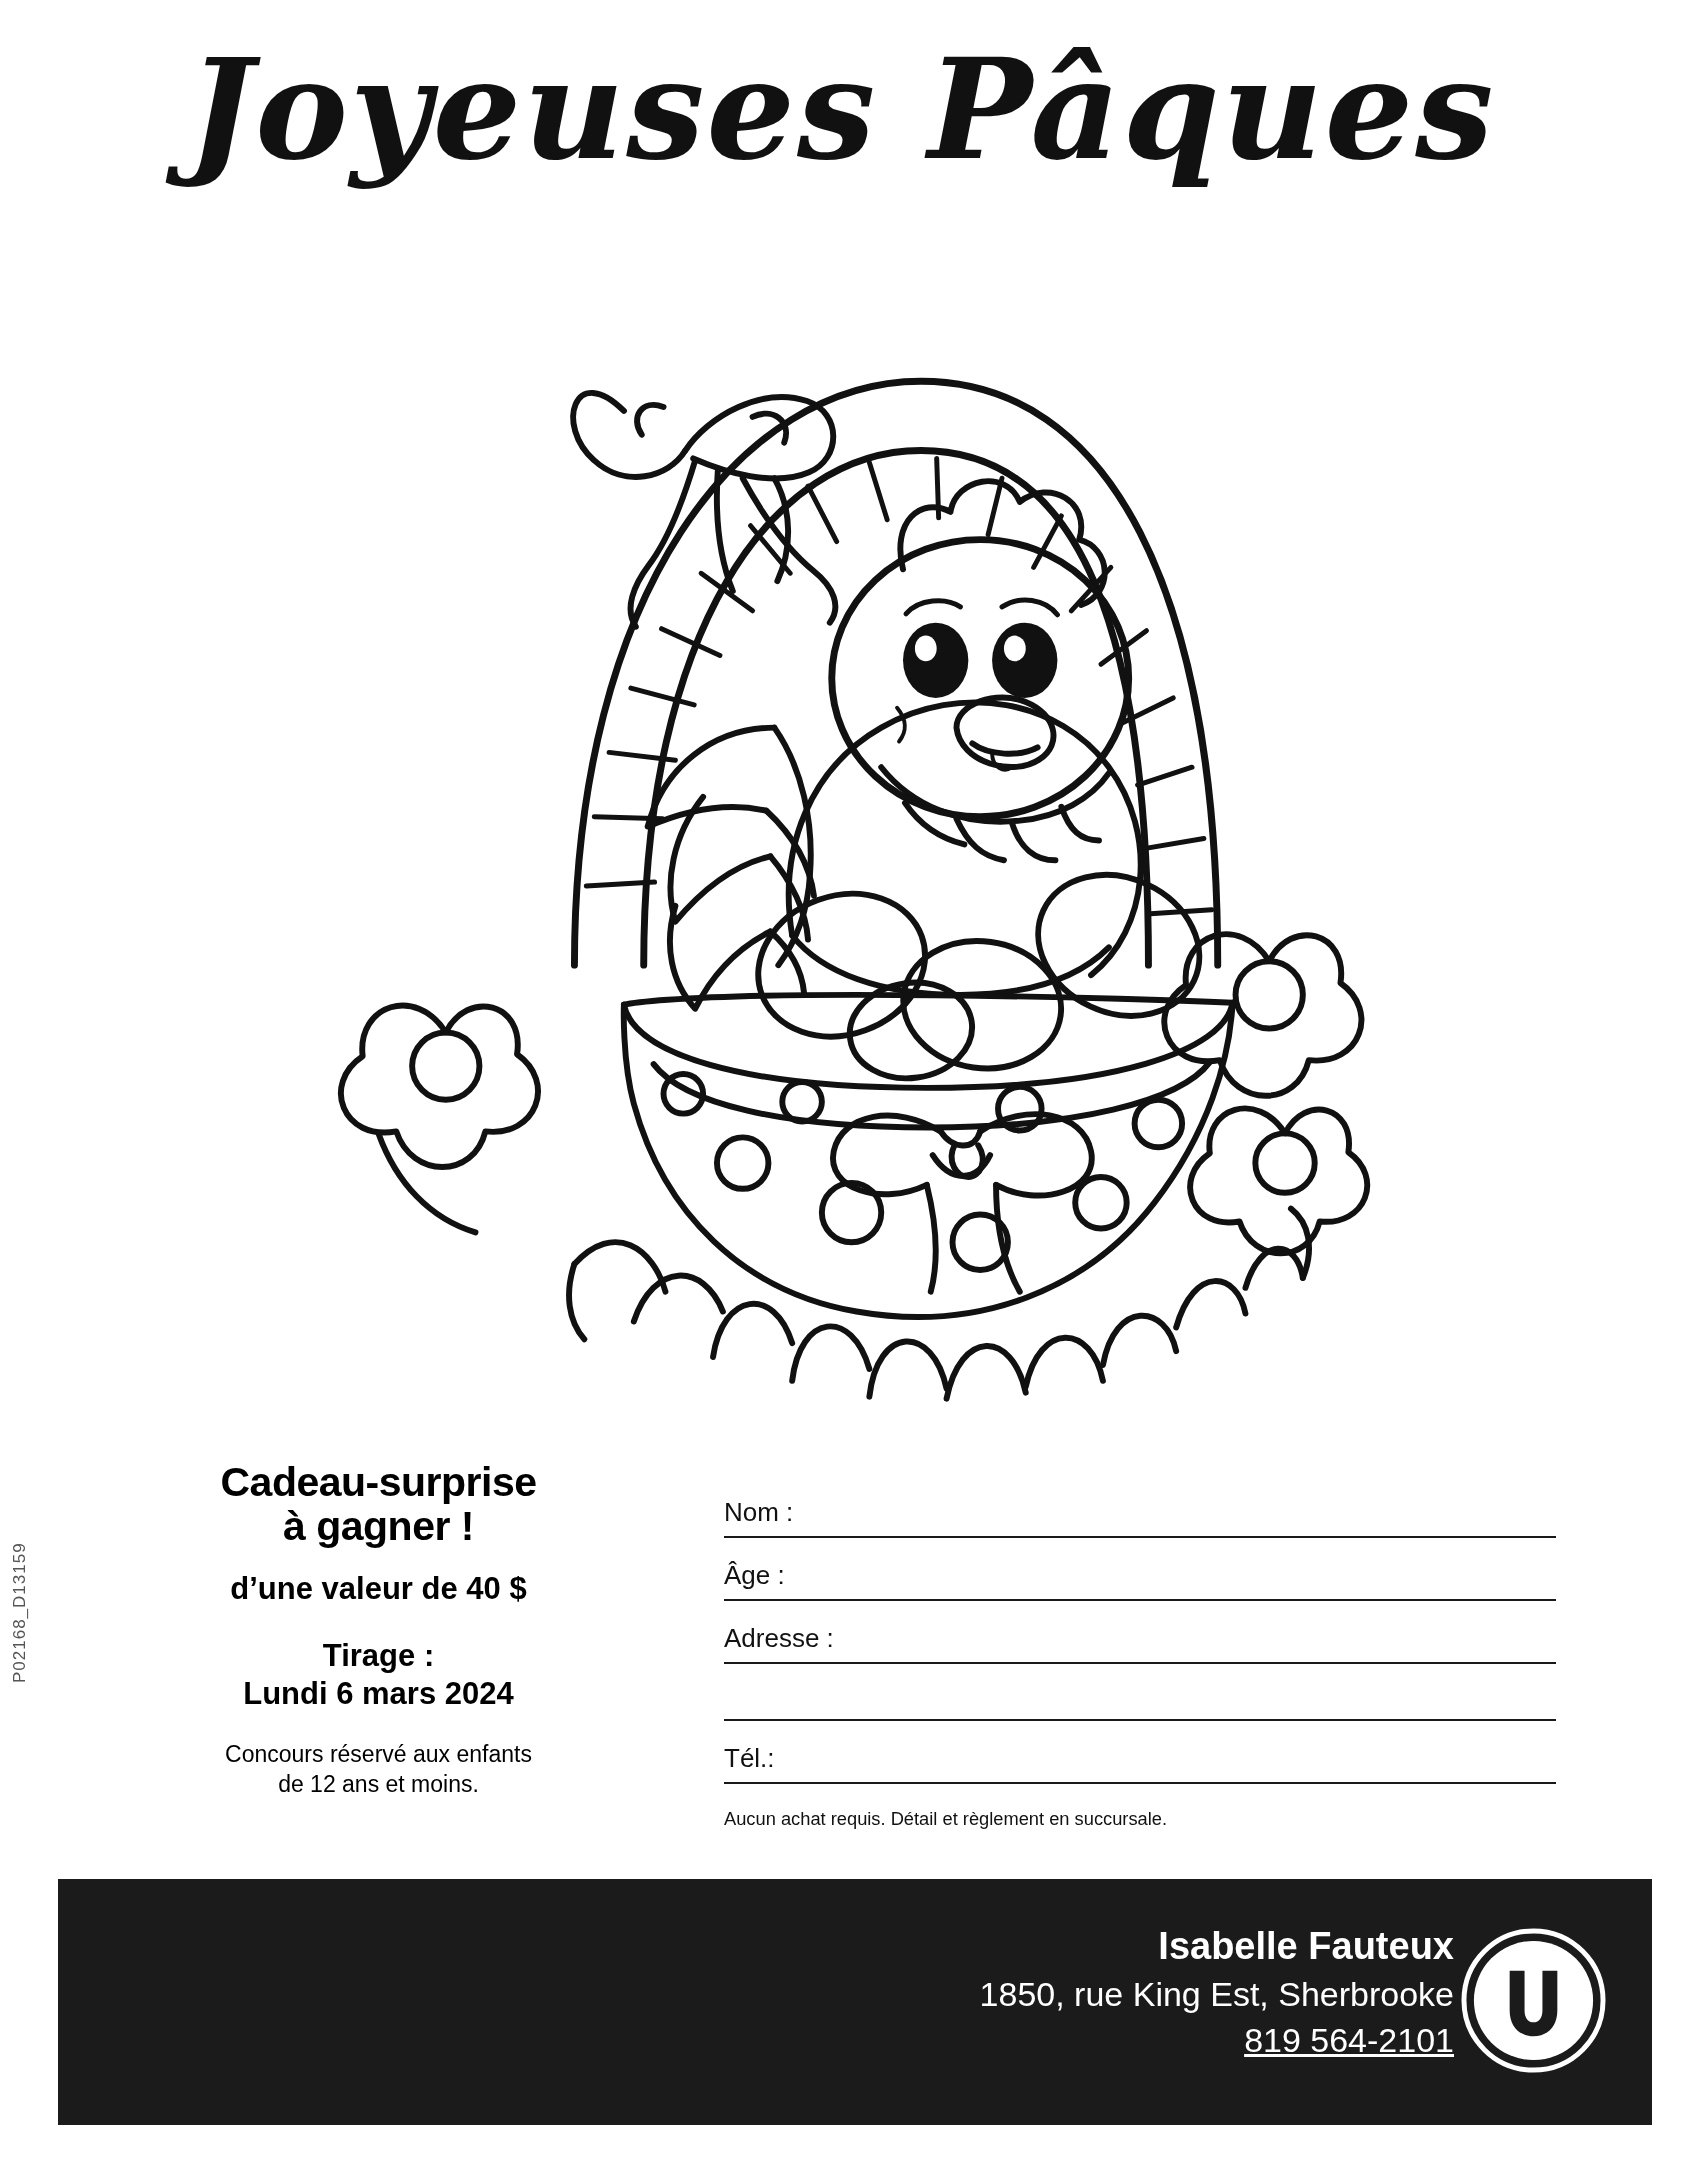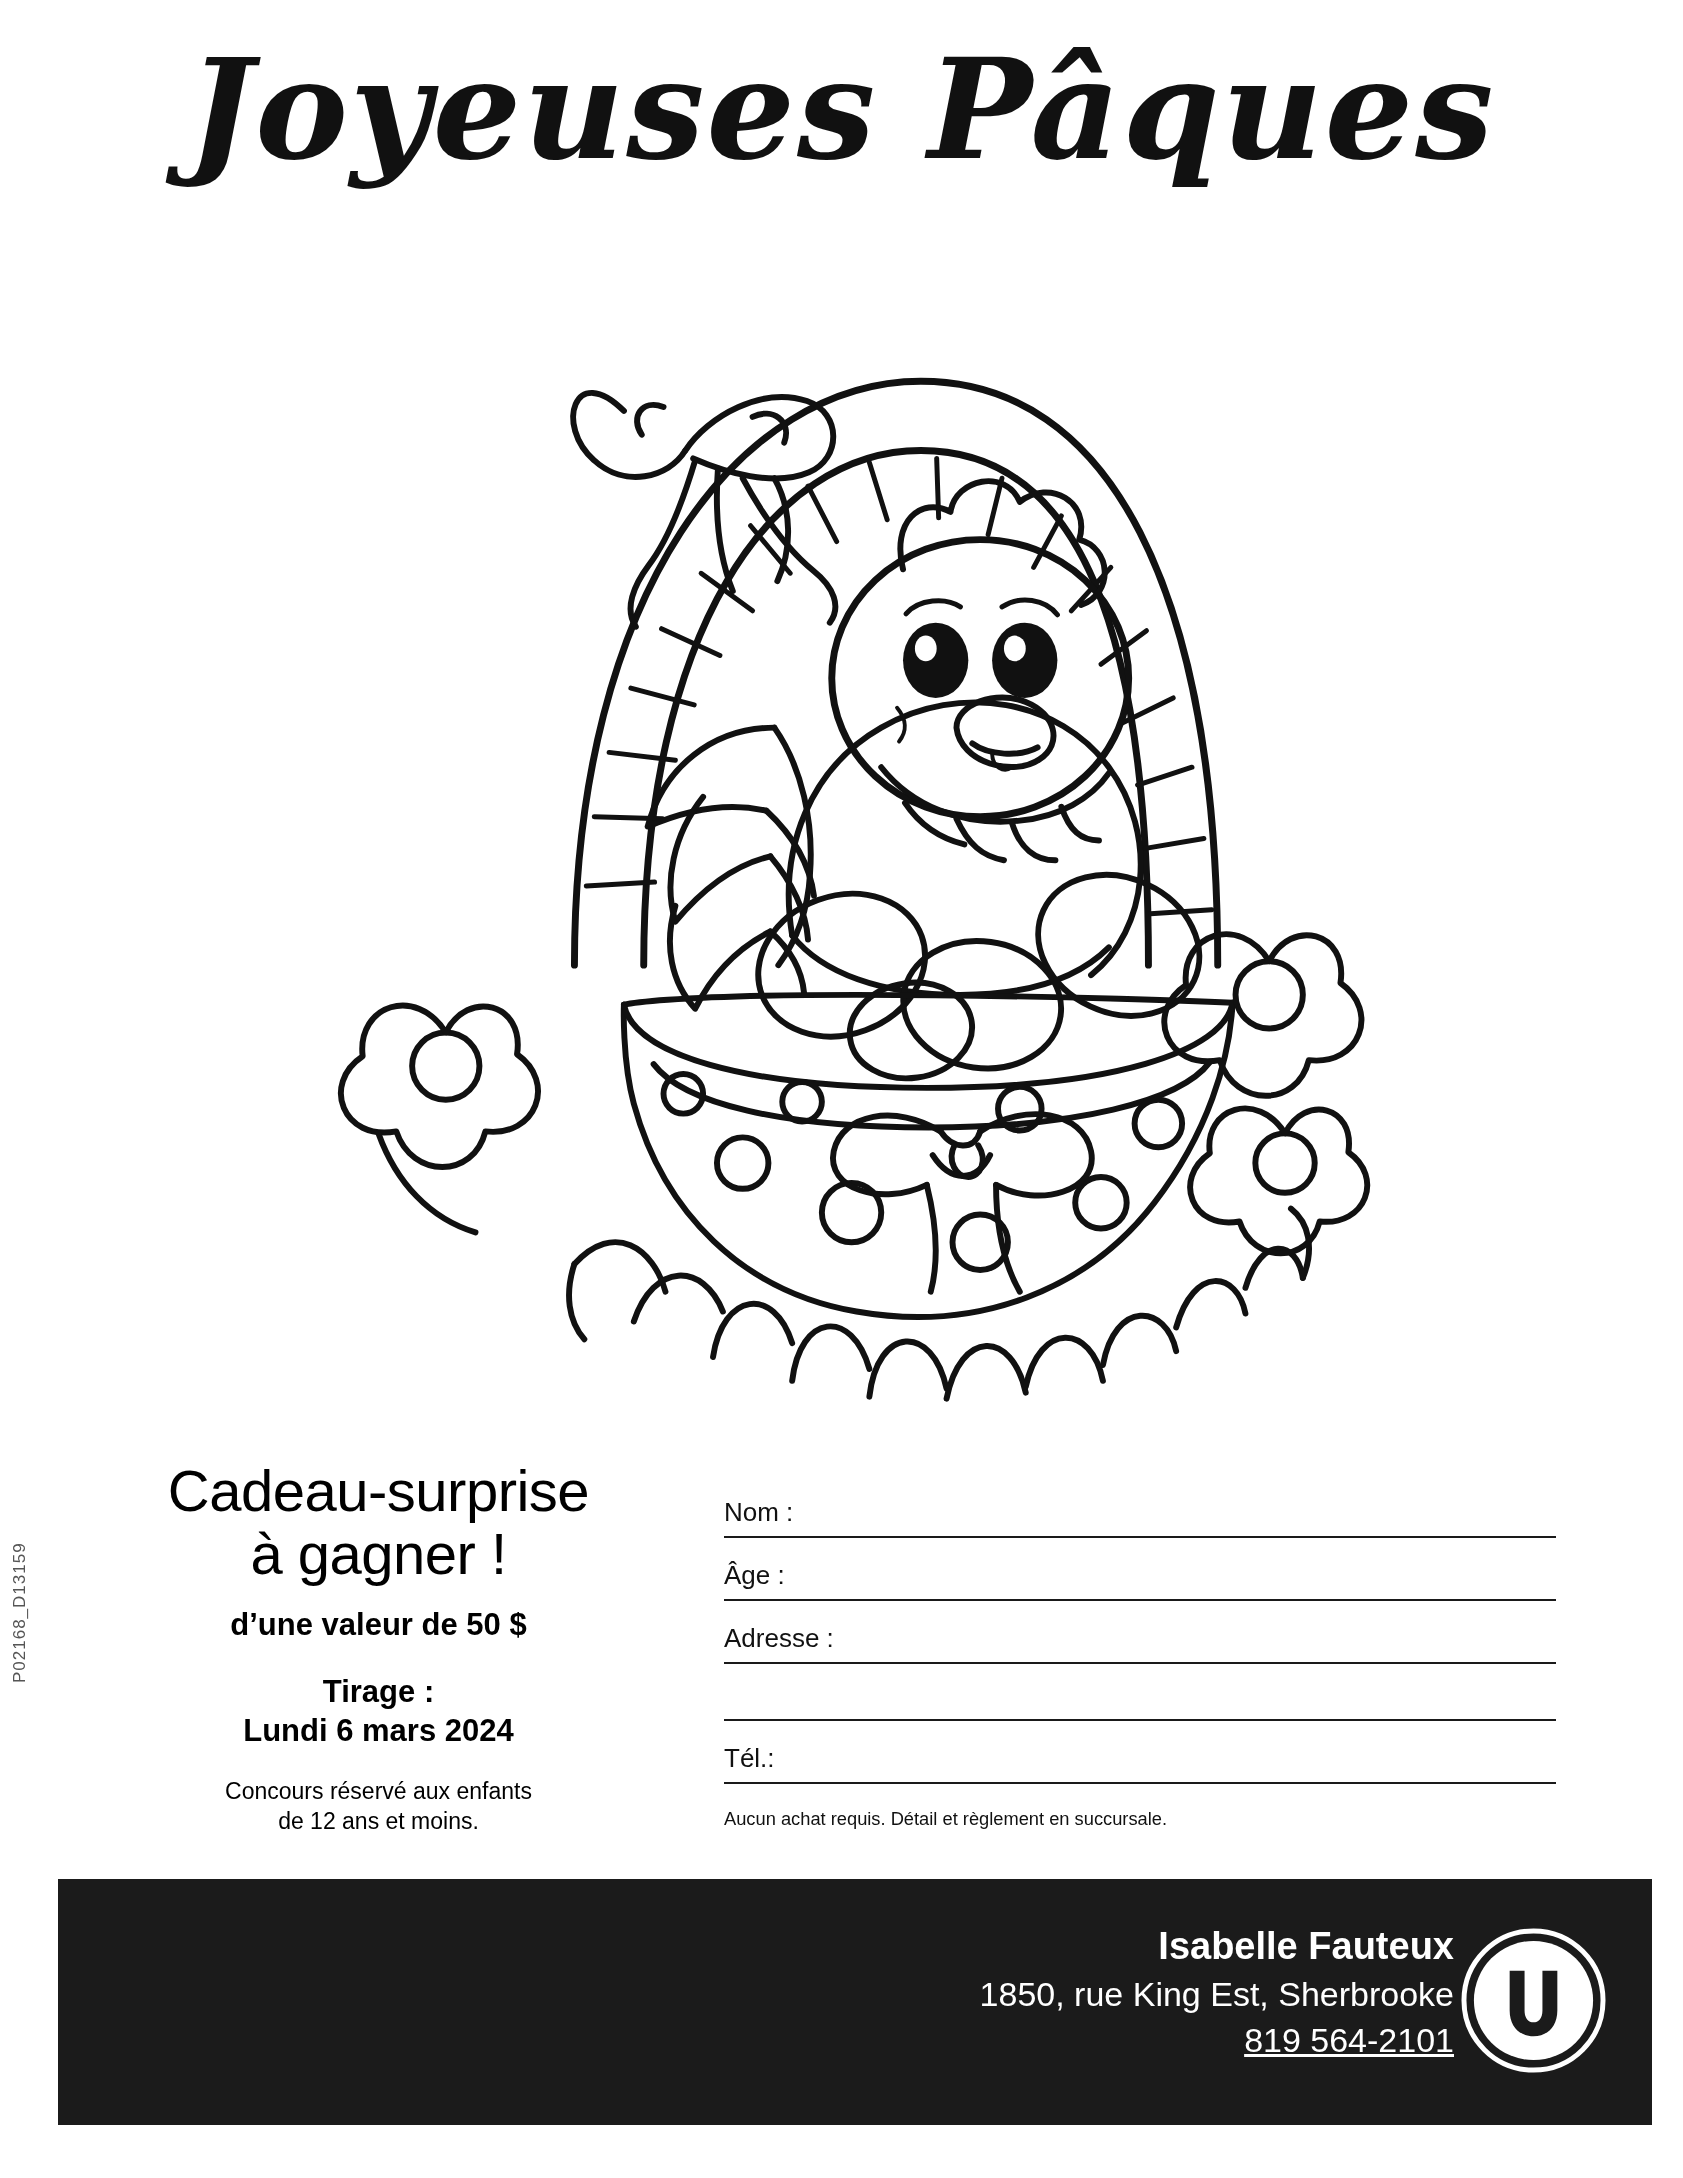--- a/index.html
+++ b/index.html
@@ -53,22 +53,22 @@
 
   
   .promo {
     position: absolute;
     left: 104px;
     top: 1460px;
     width: 549px;
     text-align: center;
   }
   .promo-head {
-    font-size: 58px;
-    font-weight: 400;
+    font-size: 41px;
+    font-weight: 700;
     line-height: 1.08;
     letter-spacing: -0.5px;
   }
   .promo-value {
     margin-top: 22px;
     font-size: 31px;
     font-weight: 700;
   }
   .promo-draw-label {
     margin-top: 30px;
@@ -301,21 +301,21 @@
         <path d="M968 930 C940 886 886 904 892 950 C854 976 874 1028 922 1019 C936 1062 992 1062 1003 1019 C1050 1024 1068 974 1032 949 C1039 902 988 890 968 930 Z"></path>
       </g>
     </svg>
   </div>
 
   <div class="promo">
     <div class="promo-head">
       <div>Cadeau-surprise</div>
       <div>à gagner !</div>
     </div>
-    <div class="promo-value">d’une valeur de 50 $</div>
+    <div class="promo-value">d’une valeur de 40 $</div>
     <div class="promo-draw-label">Tirage :</div>
     <div class="promo-draw-date">Lundi 6 mars 2024</div>
     <div class="promo-note">
       <div>Concours réservé aux enfants</div>
       <div>de 12 ans et moins.</div>
     </div>
   </div>
 
   <div class="side-code">P02168_D13159</div>
 

